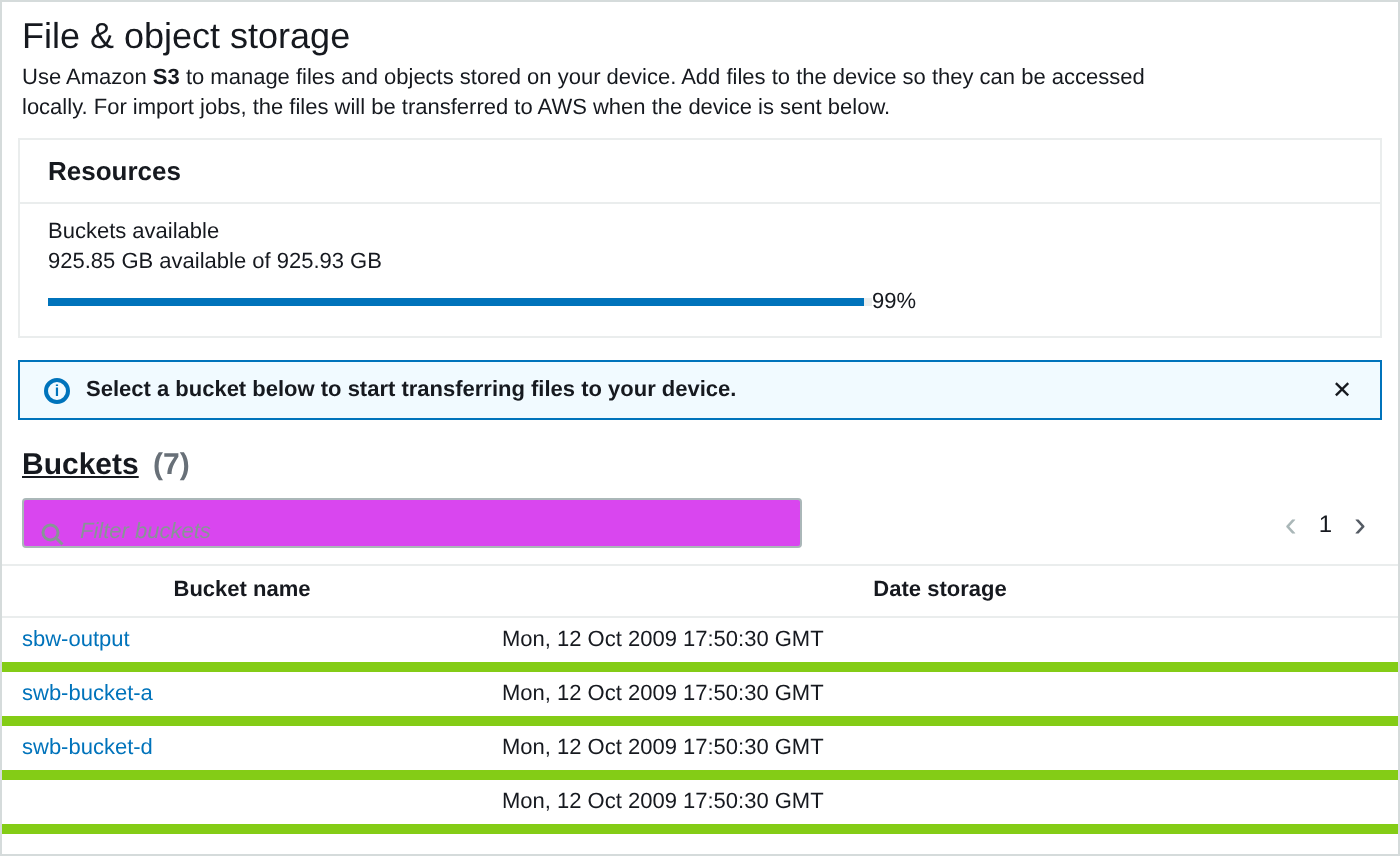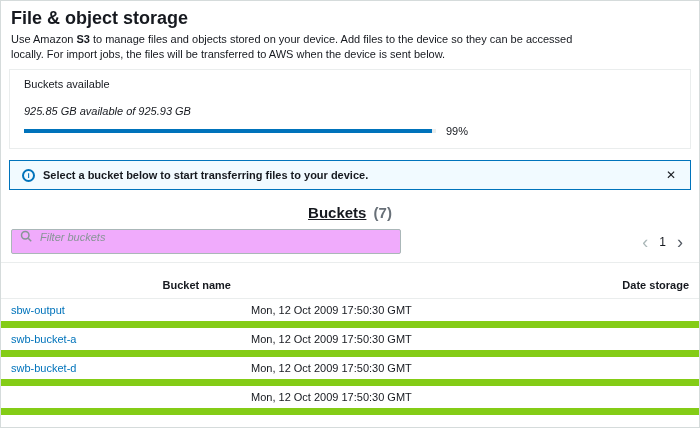--- a/index.html
+++ b/index.html
@@ -6,84 +6,85 @@
   html,body { margin:0; padding:0; }
   body {
     width:700px; height:428px;
     font-family:"Liberation Sans", sans-serif;
     color:#16191f; background:#ffffff;
     overflow:hidden;
   }
   .page { width:700px; height:428px; border:1px solid #d5dbdb; overflow:hidden; background:#fff; }
 
   
-  .page-title { font-size:18px; font-weight:700; margin:6px 10px 3px; line-height:22px; }
+  .page-title { font-size:18px; font-weight:400; margin:6px 10px 3px; line-height:22px; }
   .page-desc { font-size:11px; line-height:1.32; margin:0 10px; max-width:565px; color:#16191f; }
 
   
   .card { margin:8px 8px 0; border:1px solid #eaeded; background:#fff; }
   .card-header { padding:8px 14px; font-size:13px; font-weight:700; border-bottom:1px solid #eaeded; }
   .card-body { padding:7px 14px 11px; }
   .storage-label { font-size:11px; line-height:14px; }
-  .storage-value { font-size:11px; line-height:14px; margin-top:13px;font-style:italic; }
+  .storage-value { font-size:11px; line-height:14px; margin-top:1px; }
   .progress-row { display:flex; align-items:center; margin-top:7px; }
   .progress-track { width:412px; height:4px; background:#eaeded; }
   .progress-fill { height:100%; background:#0073bb; }
-  .progress-text { font-size:11px; margin-left:10px; color:#16191f; }
+  .progress-text { font-size:11px; color:#16191f; }
 
   
   .alert {
     margin:11px 8px 0; background:#f1faff; border:1px solid #0073bb;
     display:flex; align-items:center; padding:7px 12px; font-size:11px; font-weight:700;
   }
   .info-icon {
     width:13px; height:13px; border:2px solid #0073bb; border-radius:50%;
     color:#0073bb; display:flex; align-items:center; justify-content:center;
     font-size:8px; font-weight:700; margin-right:8px; flex:none; background:#f1faff;
   }
   .alert-close { margin-left:auto; font-weight:400; font-size:12px; color:#16191f; cursor:pointer; padding:0 2px; }
 
   
-  .buckets-heading { margin:13px 10px 0; font-size:15px; font-weight:700; line-height:19px;text-align:center; }
+  .buckets-heading { margin:13px 10px 0; font-size:15px; font-weight:700; line-height:19px; }
   .buckets-title { text-decoration:underline; }
   .buckets-count { color:#687078; margin-left:3px; }
 
   .controls { display:flex; align-items:center; margin:7px 10px 0; }
   .filter-box {
-    display:flex; align-items:flex-start; width:390px; height:25px;
-    border:1px solid #aab7b8; border-radius:2px; background:#f0abfc; padding:0 8px;
+    display:flex; align-items:flex-end; width:390px; height:25px;
+    border:1px solid #aab7b8; border-radius:2px; background:#d946ef; padding:0 8px;
   }
   .filter-box svg { flex:none; margin-right:6px; }
   .filter-input { border:none; outline:none; flex:1; font-size:11px; font-family:"Liberation Sans", sans-serif; color:#16191f; background:transparent; }
   .filter-input::placeholder { font-style:italic; color:#879596; }
   .pagination { margin-left:auto; display:flex; align-items:center; gap:11px; margin-right:6px; }
   .page-chevron { font-size:18px; line-height:14px; cursor:pointer; }
   .chevron-prev { color:#aab7b8; }
   .chevron-next { color:#545b64; }
   .page-number { font-size:12px; color:#16191f; cursor:pointer; }
 
   
   table.buckets-table { width:100%; border-collapse:collapse; margin-top:8px; font-size:11px; }
   .buckets-table th {
-    text-align:right; font-weight:700; color:#16191f;
-    padding:16px 10px 7px; border-top:1px solid #eaeded; border-bottom:1px solid #eaeded;
+    text-align:center; font-weight:700; color:#16191f;
+    padding:6px 10px 7px; border-top:1px solid #eaeded; border-bottom:1px solid #eaeded;
   }
   .buckets-table th.col-name { width:240px; }
-  .buckets-table td { padding:5px 10px; border-bottom:7px solid #84cc16; color:#16191f; }
+  .buckets-table td { padding:5px 10px; border-bottom:5px solid #84cc16; color:#16191f; }
   .bucket-link { color:#0073bb; text-decoration:none; cursor:pointer; }
 </style>
 </head>
 <body>
 
 <div class="page">
 
   <h1 class="page-title">File &amp; object storage</h1>
   <p class="page-desc"><span>Use Amazon </span><b>S3</b><span> to manage files and objects stored on your device. Add files to the device so they can be accessed locally. For import jobs, the files will be transferred to AWS when the device is sent below.</span></p>
 
   <div class="card">
+    <div class="card-header">Resources</div>
     <div class="card-body">
       <div class="storage-label">Buckets available</div>
       <div class="storage-value">925.85 GB available of 925.93 GB</div>
       <div class="progress-row">
         <div class="progress-track">
           <div class="progress-fill" style="width: 99%;"></div>
         </div>
         <span class="progress-text">99%</span>
       </div>
     </div>

